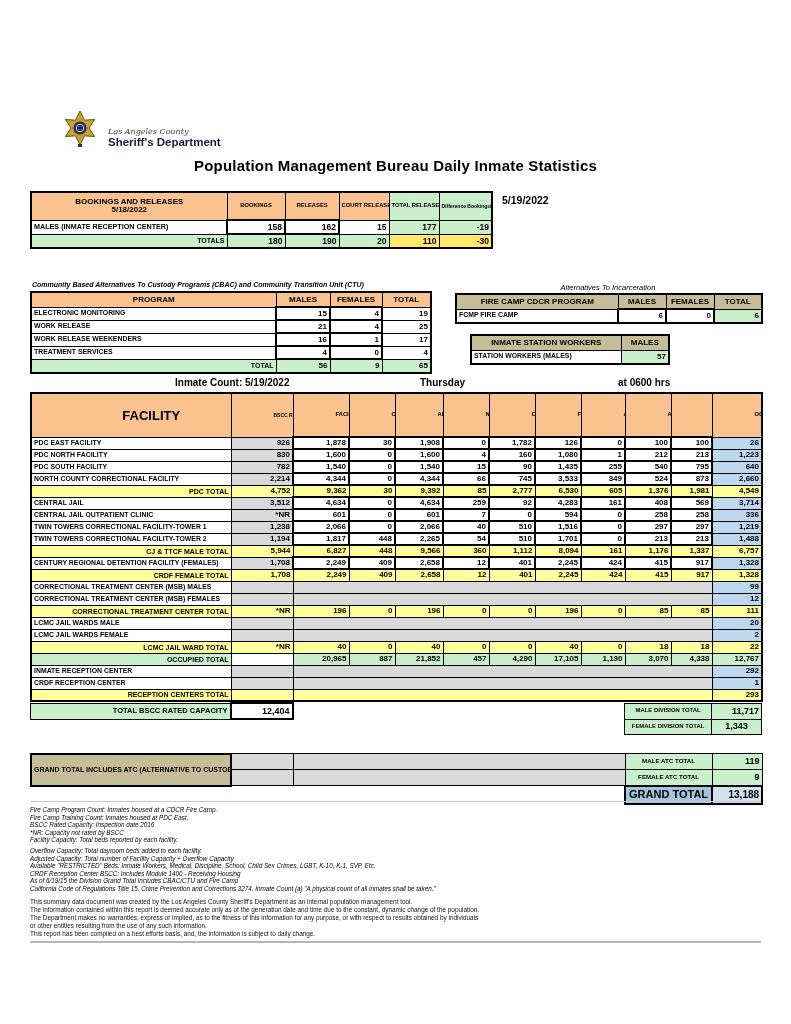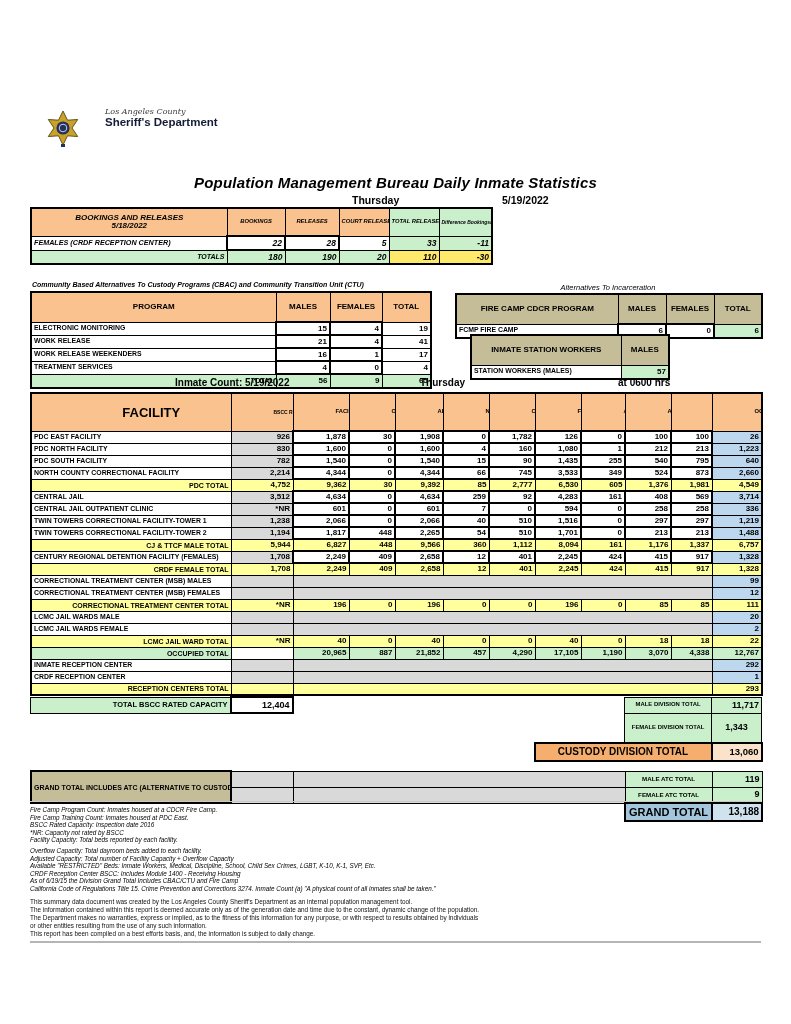--- a/index.html
+++ b/index.html
@@ -1,26 +1,26 @@
 <!DOCTYPE html>
 <html style="--header-peach: #F9C28E; --light-green: #C9EFCB; --total-yellow: #FFFF9C; --highlight-yellow: #FFE96A; --occupied-blue: #BDD7EE; --gray-fill: #D9D9D9; --tan: #C4BD97; --custody-orange: #F5AE6E; --custody-value-bg: #FBE2CB; --grand-blue: #A3C6DC; --grand-value-blue: #CFE2EE; --badge-gold: #C9A227; --badge-navy: #24305E;"><head>
 <meta charset="utf-8">
 <style>
   html,body{margin:0;padding:0;background:#9a9a9a;}
   .page{position:relative;width:791px;height:1024px;margin:0 auto;background:#ffffff;
         font-family:"Liberation Sans",sans-serif;color:#000;overflow:hidden;}
 
   
-  .logo{position:absolute;left:43px;top:108px;display:flex;align-items:flex-start;gap:22px;}
+  .logo{position:absolute;left:60px;top:108px;display:flex;align-items:flex-end;gap:8px;}
   .logo-script{font-family:"DejaVu Serif",serif;font-style:italic;font-size:8px;color:#3a3a3a;line-height:1;}
   .logo-dept{font-size:11.5px;font-weight:bold;color:#141c38;line-height:1.2;}
 
   
-  .doc-title{position:absolute;left:0;top:174px;width:100%;text-align:center;
-             font-size:15px;font-weight:bold;letter-spacing:.2px;font-style:italic;}
+  .doc-title{position:absolute;left:0;top:157px;width:100%;text-align:center;
+             font-size:15px;font-weight:bold;letter-spacing:.2px;}
   .day-label{position:absolute;left:352px;top:194px;font-size:10.5px;font-weight:bold;}
   .date-label{position:absolute;left:502px;top:194px;font-size:10.5px;font-weight:bold;}
 
   
   table.tbl{border-collapse:collapse;table-layout:fixed;}
   .tbl td{padding:0 2px;overflow:hidden;white-space:nowrap;box-sizing:border-box;line-height:1;vertical-align:middle;}
   .b{border:1px solid #000;}
   .hv{border:2px solid #000;}
   .empty{border:none;background:transparent;}
   .outer2{border:2px solid #000;}
@@ -30,25 +30,25 @@
   .n9{font-size:9px;}
   .peach{background:var(--header-peach);}
   .green{background:var(--light-green);}
   .yellow{background:var(--total-yellow);}
   .yellowh{background:var(--highlight-yellow);}
   .occ{background:var(--occupied-blue);}
   .grayf{background:var(--gray-fill);}
   .tan{background:var(--tan);}
   .hcell{font-size:5.8px;font-weight:bold;text-align:center;white-space:normal;line-height:1.2;padding:1px;}
   .hmain{font-size:8px;font-weight:bold;text-align:center;white-space:normal;line-height:1.35;}
-  .h28 td{height:28px;} .h15 td{height:30px;text-align:center;} .h14 td{height:14px;} .h13 td{height:13px;}
-  .h16 td{height:16px;} .h18 td{height:18px;} .h30 td{height:38px;padding-left:42px;}
+  .h28 td{height:28px;} .h15 td{height:15px;text-align:center;} .h14 td{height:14px;} .h13 td{height:13px;}
+  .h16 td{height:16px;} .h18 td{height:18px;} .h30 td{height:44px;padding-left:42px;}
 
   
-  .t-book{position:absolute;left:30px;top:207px;width:461px;font-style:italic;}
+  .t-book{position:absolute;left:30px;top:191px;width:461px;}
   .bk .num{font-size:8.5px;}
   .bk .lbl{font-size:7.2px;}
   .cbac-title{position:absolute;left:32px;top:281px;font-size:7px;font-weight:bold;font-style:italic;}
   .t-cbac{position:absolute;left:30px;top:291px;width:400px;}
   .ati-title{position:absolute;left:455px;top:283px;width:306px;text-align:center;
              font-size:7.5px;font-weight:normal;font-style:italic;}
   .t-fire{position:absolute;left:455px;top:293px;width:306px;}
   .t-station{position:absolute;left:470px;top:334px;width:198px;}
 
   .fac-caption{position:absolute;left:0;top:377px;width:791px;height:14px;font-weight:bold;}
@@ -60,21 +60,21 @@
   .t-fac{width:731px;}
   .t-fac .facility-h{font-size:13px;font-weight:bold;text-align:center;}
   .t-fac tbody td{height:12px;}
   .t-fac2{width:731px;}
   .divlbl{font-size:5.9px;font-weight:bold;text-align:center;}
   .atclbl{font-size:6.2px;font-weight:bold;text-align:center;}
   .custody-lbl{background:var(--custody-orange);font-size:10px;font-weight:bold;text-align:center;}
   .custody-val{background:var(--custody-value-bg);font-size:9.5px;}
   .grandlbl{background:var(--grand-blue);font-size:11px;font-weight:bold;text-align:center;}
   .grandval{background:var(--grand-value-blue);font-size:10px;}
-  .t-grand{width:731px;margin-top:8px;}
+  .t-grand{width:731px;margin-top:18px;}
   .note{font-size:7px;font-weight:bold;text-align:center;white-space:normal;line-height:1.45;}
 
   .rule1{position:absolute;left:30px;top:801px;width:731px;border-top:1px solid #c9c9c9;}
   .rule2{position:absolute;left:30px;top:941px;width:731px;border-top:2px solid #b5b5b5;}
 
   .footnotes{position:absolute;left:30px;top:806px;font-style:italic;font-size:6.3px;line-height:7.6px;}
   .footnotes .gap{margin-top:3px;}
   .disclaimer{position:absolute;left:30px;top:898px;font-size:6.4px;line-height:8px;color:#111;}
 </style>
 </head>
@@ -116,26 +116,26 @@
         </td>
         <td class="b peach hcell">BOOKINGS</td>
         <td class="b peach hcell">RELEASES</td>
         <td class="b peach hcell">COURT RELEASES</td>
         <td class="b green hcell">TOTAL RELEASES</td>
         <td class="b green hcell" style="font-size:5px">Difference Bookings/ Releases</td>
       </tr>
     </thead>
     <tbody>
         <tr class="h14">
-          <td class="b lbl">FEMALES (CRDF RECEPTION CENTER)</td>
-          <td class="hv num">22</td>
-          <td class="hv num">28</td>
-          <td class="b num">5</td>
-          <td class="b num green">33</td>
-          <td class="b num green">-11</td>
+          <td class="b lbl">MALES (INMATE RECEPTION CENTER)</td>
+          <td class="hv num">158</td>
+          <td class="hv num">162</td>
+          <td class="b num">15</td>
+          <td class="b num green">177</td>
+          <td class="b num green">-19</td>
         </tr>
         <tr class="h14">
           <td class="b lblr green">TOTALS</td>
           <td class="b num green">180</td>
           <td class="b num green">190</td>
           <td class="b num green">20</td>
           <td class="b num yellowh">110</td>
           <td class="b num yellowh">-30</td>
         </tr>
       </tbody>
@@ -161,21 +161,21 @@
         <tr class="h13">
           <td class="b lbl">ELECTRONIC MONITORING</td>
           <td class="hv num">15</td>
           <td class="hv num">4</td>
           <td class="b num">19</td>
         </tr>
         <tr class="h13">
           <td class="b lbl">WORK RELEASE</td>
           <td class="hv num">21</td>
           <td class="hv num">4</td>
-          <td class="b num">41</td>
+          <td class="b num">25</td>
         </tr>
         <tr class="h13">
           <td class="b lbl">WORK RELEASE WEEKENDERS</td>
           <td class="hv num">16</td>
           <td class="hv num">1</td>
           <td class="b num">17</td>
         </tr>
         <tr class="h13">
           <td class="b lbl">TREATMENT SERVICES</td>
           <td class="hv num">4</td>
@@ -550,25 +550,20 @@
           <td class="hv num n9">12,404</td>
           <td colspan="7" class="empty"></td>
           <td colspan="2" class="b green divlbl">MALE DIVISION TOTAL</td>
           <td class="b green num n9">11,717</td>
         </tr>
         <tr class="h15">
           <td colspan="9" class="empty"></td>
           <td colspan="2" class="b green divlbl">FEMALE DIVISION TOTAL</td>
           <td class="b green num n9">1,343</td>
         </tr>
-        <tr class="h18">
-          <td colspan="7" class="empty"></td>
-          <td colspan="4" class="hv custody-lbl">CUSTODY DIVISION TOTAL</td>
-          <td class="hv custody-val num">13,060</td>
-        </tr>
       </tbody>
     </table>
 
     <table class="tbl t-grand">
       <colgroup>
           <col style="width:200px">
           <col style="width:62px">
           <col style="width:56px">
           <col style="width:46px">
           <col style="width:48px">

